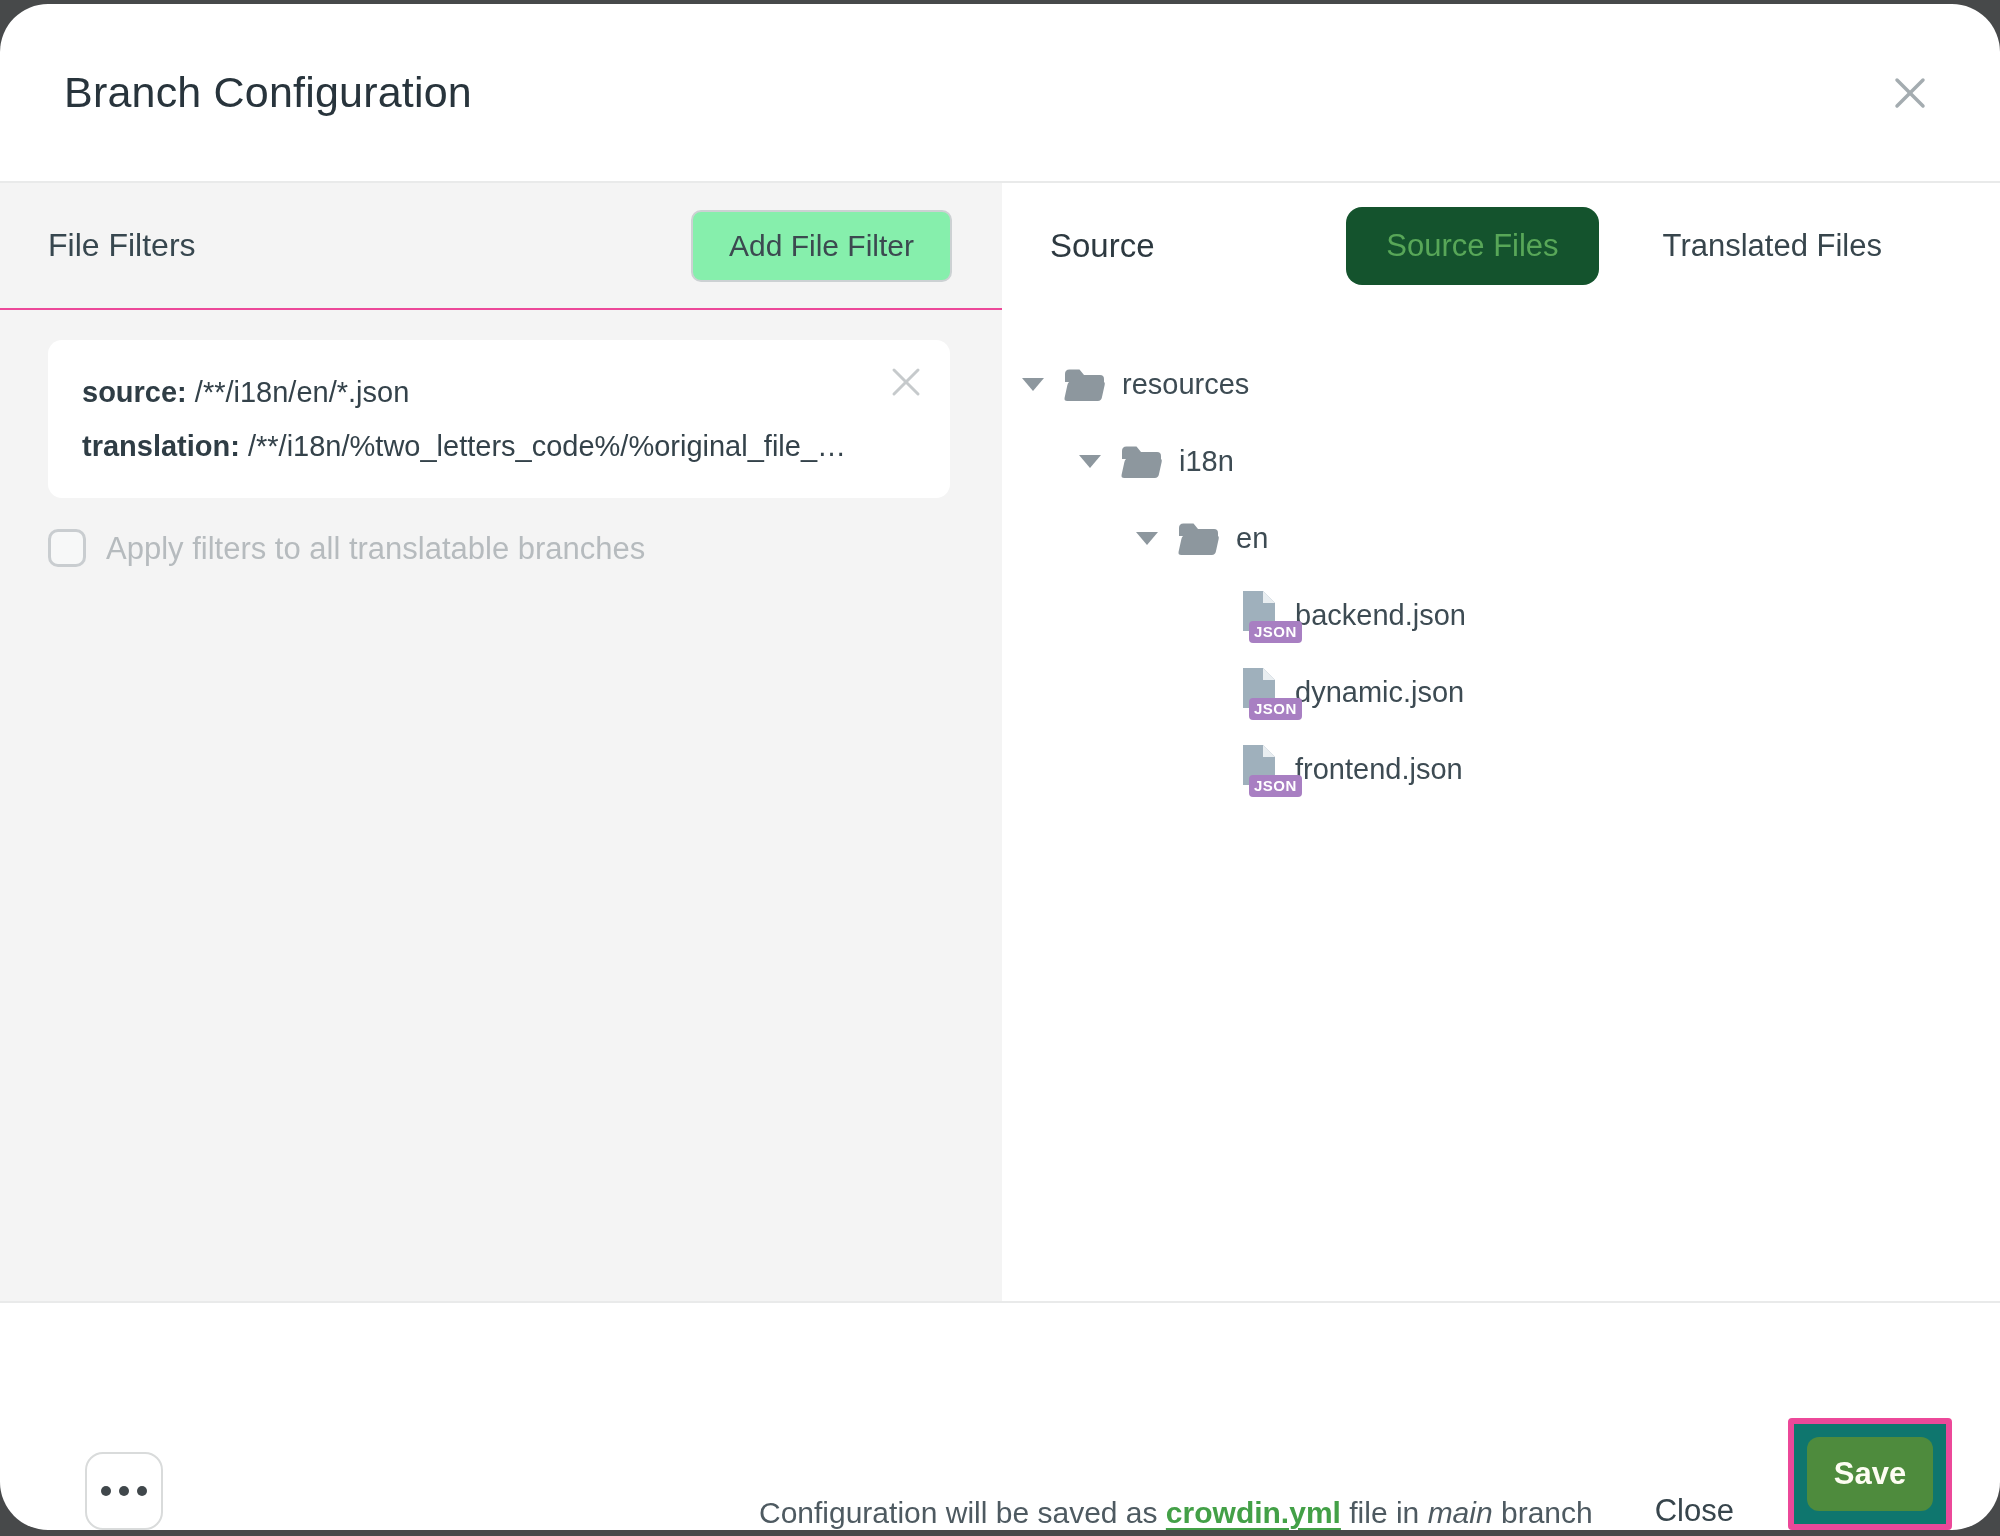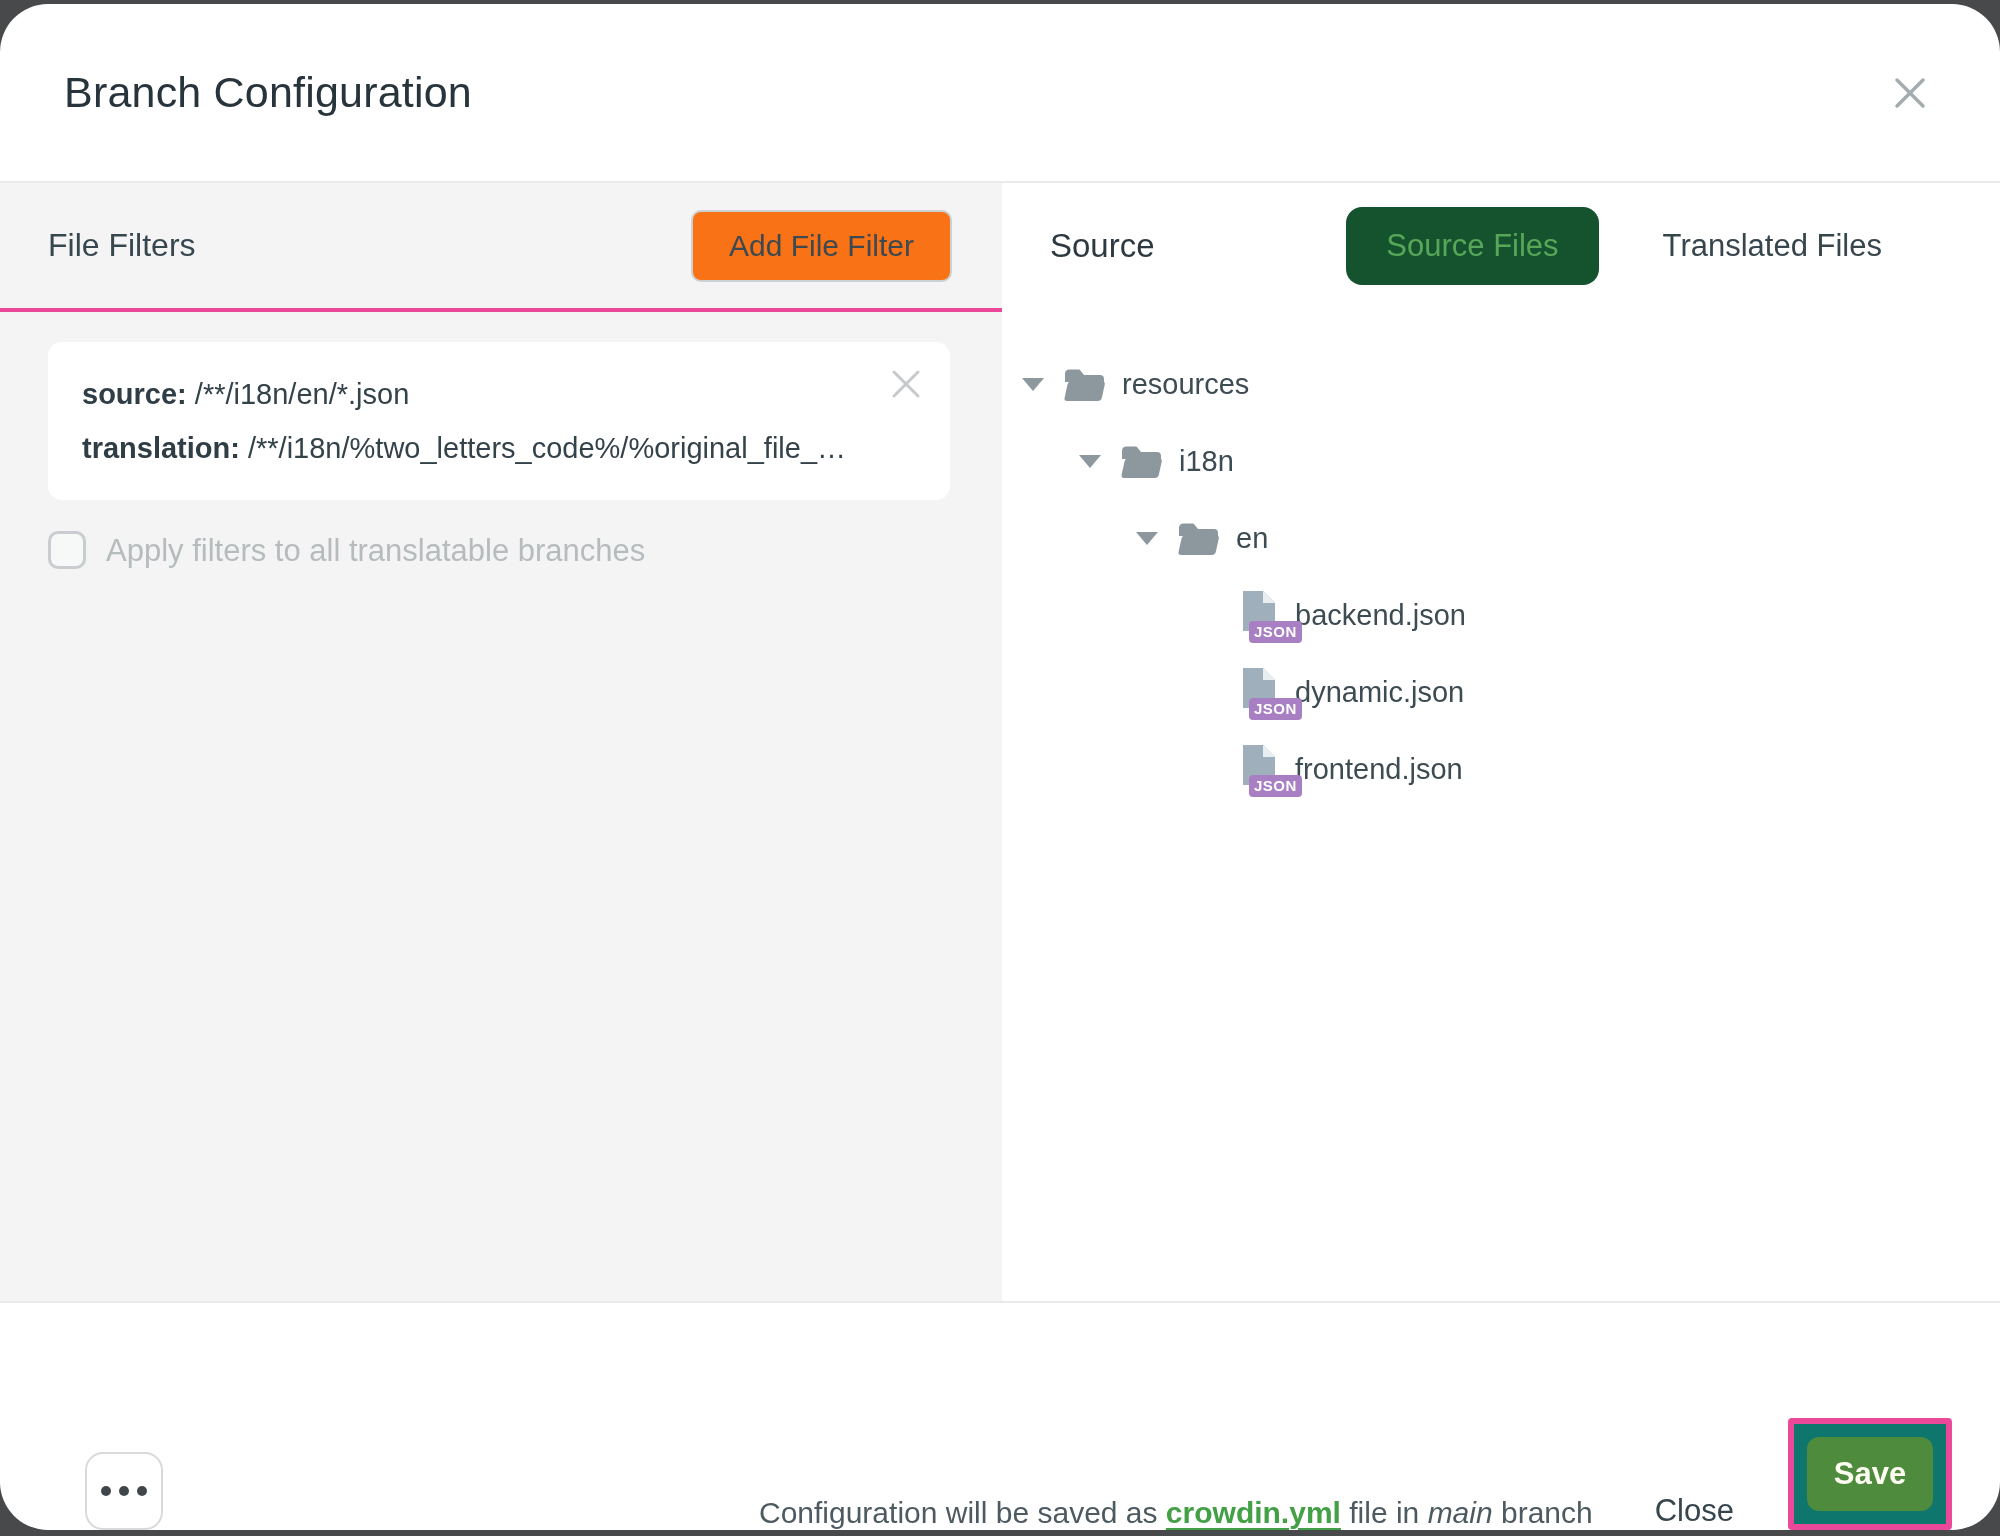--- a/index.html
+++ b/index.html
@@ -15,23 +15,23 @@
     display:flex;flex-direction:column;overflow:hidden;
   }
   
   .hdr{height:177px;flex:0 0 auto;display:flex;align-items:center;padding:0 64px;}
   .hdr-title{font-size:43px;color:#28343c;letter-spacing:.2px;}
   .hdr-close{margin-left:auto;width:52px;height:52px;display:flex;align-items:center;justify-content:center;cursor:pointer;background:none;border:none;padding:0;}
   .divider{height:2px;background:#e9eaea;flex:0 0 auto;}
   
   .bdy{flex:1 1 auto;display:flex;min-height:0;}
   .left{width:1002px;flex:0 0 auto;background:#f4f4f4;display:flex;flex-direction:column;}
-  .left-hdr{height:125px;flex:0 0 auto;display:flex;align-items:center;padding:0 50px 0 48px;border-bottom:4px solid #ec4899;justify-content:center;}
+  .left-hdr{height:125px;flex:0 0 auto;display:flex;align-items:center;padding:0 50px 0 48px;border-bottom:2px solid #ec4899;justify-content:center;}
   .ff-title{font-size:32px;color:#37474f;flex:1;}
-  .add-btn{height:72px;padding:0 36px;border-radius:10px;border:2px solid #ccd1d3;background:#f97316;font-size:30px;color:#3c4950;font-family:inherit;display:flex;align-items:center;cursor:pointer;}
+  .add-btn{height:72px;padding:0 36px;border-radius:10px;border:2px solid #ccd1d3;background:#86efac;font-size:30px;color:#3c4950;font-family:inherit;display:flex;align-items:center;cursor:pointer;}
   .left-content{padding:30px 48px;}
   .filter-card{position:relative;background:#ffffff;border-radius:14px;padding:25px 90px 25px 34px;width:902px;box-sizing:border-box;}
   .filter-line{font-size:29px;color:#34424a;line-height:54px;white-space:nowrap;overflow:hidden;}
   .filter-line b{font-weight:700;color:#2f3d45;}
   .filter-close{position:absolute;top:24px;right:26px;width:36px;height:36px;background:none;border:none;padding:0;cursor:pointer;}
   .apply-row{margin-top:31px;display:flex;align-items:flex-end;gap:20px;}
   .checkbox{width:38px;height:38px;box-sizing:border-box;border:3px solid #c9cdd0;border-radius:10px;background:#f7f8f8;flex:0 0 auto;}
   .apply-label{font-size:31px;color:#b6bbbe;}
   
   .right{flex:1;background:#ffffff;display:flex;flex-direction:column;min-width:0;}

